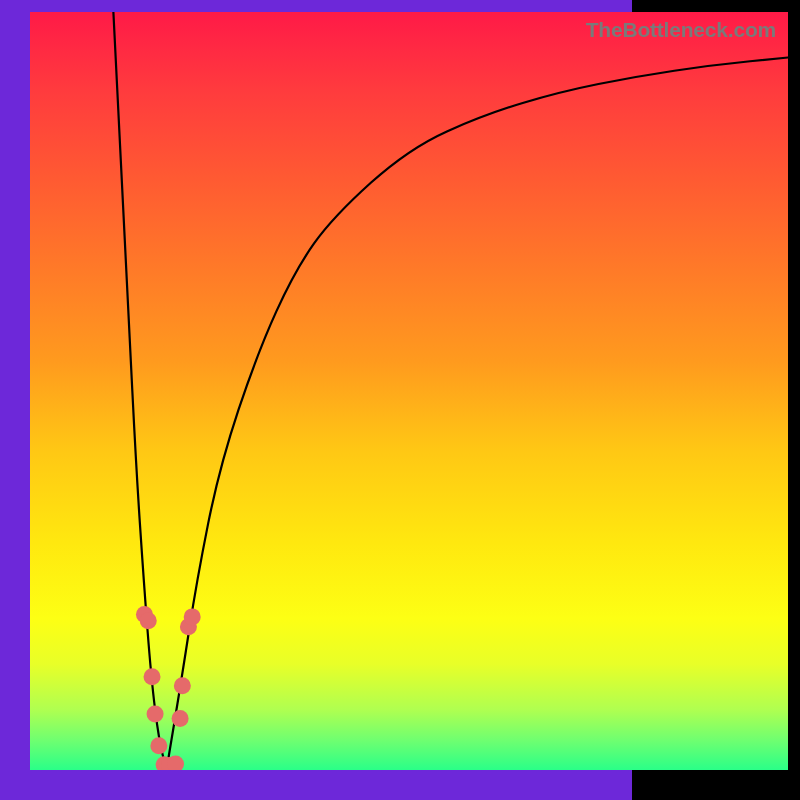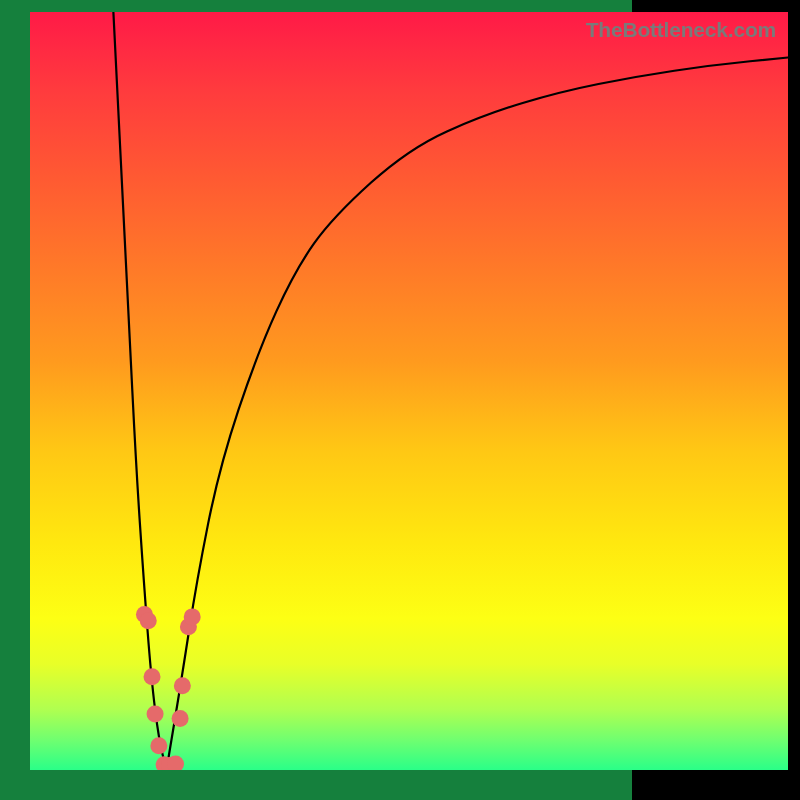--- a/index.html
+++ b/index.html
@@ -8,21 +8,21 @@
     width: 800px;
     height: 800px;
     overflow: hidden;
     background: #000;
     font-family: Arial, Helvetica, sans-serif;
   }
   .frame {
     position: relative;
     width: 632px;
     height: 800px;
-    background: #15803d;
+    background: #6d28d9;
   }
   .plot {
     position: absolute;
     left: 30px;
     top: 12px;
     width: 758px;
     height: 758px;
     background: linear-gradient(to bottom,
       #ff1a47 0%,
       #ff3a3e 10%,

